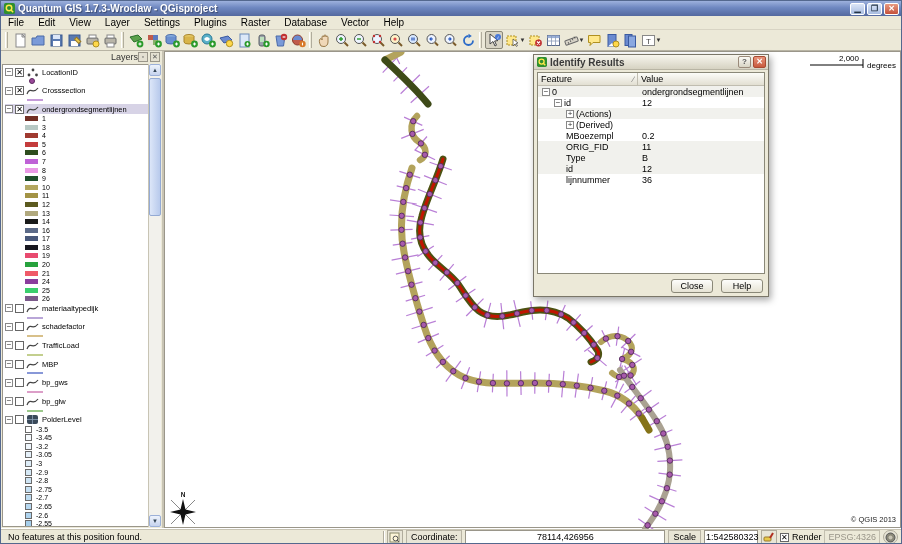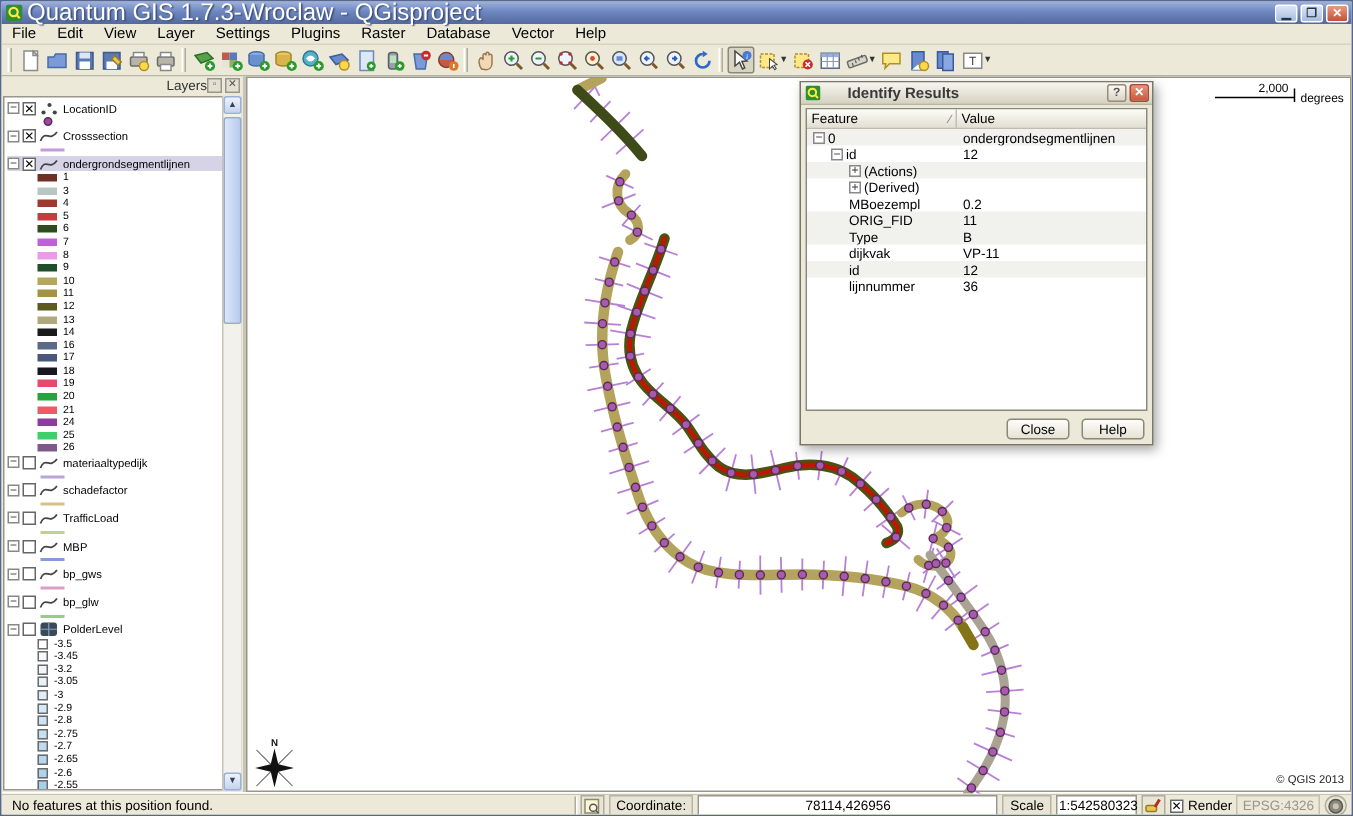--- a/index.html
+++ b/index.html
@@ -5,21 +5,21 @@
   html,body{margin:0;padding:0}
   *{box-sizing:border-box}
   .window{width:902px;height:544px;position:relative;overflow:hidden;
     font-family:"Liberation Sans",sans-serif;background:#ece9d8;color:#000;
     border:1px solid #54688e}
   
   .titlebar{height:15px;display:flex;align-items:center;padding:0 2px;
     background:linear-gradient(to bottom,#9db1dd 0%,#platform 40%,#5a74ae 100%);
     background:linear-gradient(to bottom,#9db1dd 0%,#6e87c0 45%,#54699f 100%)}
   .appicon{width:11px;height:11px;margin:0 3px 0 1px;flex:0 0 auto}
-  .title-text{color:#fff;font-size:16px;font-weight:normal;text-shadow:1px 1px 1px #3a4a70;flex:1;white-space:nowrap;overflow:hidden}
+  .title-text{color:#fff;font-size:10px;font-weight:bold;text-shadow:1px 1px 1px #3a4a70;flex:1;white-space:nowrap;overflow:hidden}
   .tb-btn{width:15px;height:12px;margin-left:2px;border:1px solid #fff;border-radius:2px;
     background:linear-gradient(#dce6f8,#a8bce0);font-size:8px;line-height:10px;text-align:center;color:#234;font-weight:bold}
   .tb-btn.close{background:linear-gradient(#e89a80,#c4503a);color:#fff}
   
   .menubar{height:14px;display:flex;align-items:center;background:#ece9d8;border-bottom:1px solid #d8d4c4;font-size:10px}
   .menu-item{padding:1px 7px;cursor:default}
   
   .toolbar{height:21px;display:flex;align-items:center;background:#ece9d8;border-bottom:1px solid #b8b4a4;padding-left:2px}
   .grip{width:3px;height:16px;border-left:1px solid #fff;border-right:1px solid #b0ac9c;margin:0 3px 0 2px}
   .tbi{width:18px;height:18px;display:flex;align-items:center;justify-content:center;border:1px solid transparent;border-radius:2px}
@@ -53,21 +53,21 @@
   
   .map-wrap{flex:1;position:relative;background:#fff;border:1px solid #9a968a}
   .map-wrap svg.map{position:absolute;left:0;top:0}
   .tick{stroke:#b97fd6;stroke-width:1.2}
   .locdot{fill:#a85aab;stroke:#542a5e;stroke-width:.9}
   
   .dlg{position:absolute;left:368px;top:2px;width:236px;height:243px;background:#ece9d8;
     border:1px solid #7672622;border:1px solid #7a7668;box-shadow:2px 3px 7px rgba(0,0,0,.35);z-index:5}
   .dlg-tb{height:15px;display:flex;align-items:center;padding:0 2px;
     background:linear-gradient(to bottom,#f7f5ee,#d6d2c2);border-bottom:1px solid #b8b4a4}
-  .dlg-title{flex:1;font-size:10px;font-weight:bold;color:#3a3a3a;margin-left:15px;white-space:nowrap}
+  .dlg-title{flex:1;font-size:10px;font-weight:bold;color:#3a3a3a;margin-left:0;white-space:nowrap}
   .dlg-btn{width:13px;height:12px;margin-left:2px;border:1px solid #9a8a7a;border-radius:2px;
     background:linear-gradient(#fbfaf6,#d8d4c4);font-size:8px;line-height:10px;text-align:center;color:#555;font-weight:bold}
   .dlg-btn.close{background:linear-gradient(#e8937a,#c85a3e);color:#fff;border-color:#a84a32}
   .dlg-body{position:absolute;top:17px;left:3px;right:3px;bottom:22px;background:#fff;border:1px solid #8a8878}
   .dlg-head{display:flex;height:13px;background:linear-gradient(#fcfcf8,#e2dfd2);border-bottom:1px solid #c0bdb0;font-size:9px}
   .dlg-head .hc1{width:100px;padding:0 3px;border-right:1px solid #c0bdb0;display:flex;align-items:center}
   .dlg-head .hc2{flex:1;padding:0 3px;display:flex;align-items:center}
   .sortg{margin-left:auto;color:#777;font-size:8px}
   .idrow{display:flex;height:11px;font-size:9px;align-items:center}
   .idrow.alt{background:#f1f1ed}
@@ -900,26 +900,20 @@
                   <span>ORIG_FID</span>
                 </div>
                 <div class="vcell">11</div>
               </div>
               <div class="idrow alt">
                 <div class="fcell" style="padding-left: 28px;">
                   <span>Type</span>
                 </div>
                 <div class="vcell">B</div>
               </div>
-              <div class="idrow">
-                <div class="fcell" style="padding-left: 28px;">
-                  <span>dijkvak</span>
-                </div>
-                <div class="vcell">VP-11</div>
-              </div>
               <div class="idrow alt">
                 <div class="fcell" style="padding-left: 28px;">
                   <span>id</span>
                 </div>
                 <div class="vcell">12</div>
               </div>
               <div class="idrow">
                 <div class="fcell" style="padding-left: 28px;">
                   <span>lijnnummer</span>
                 </div>

